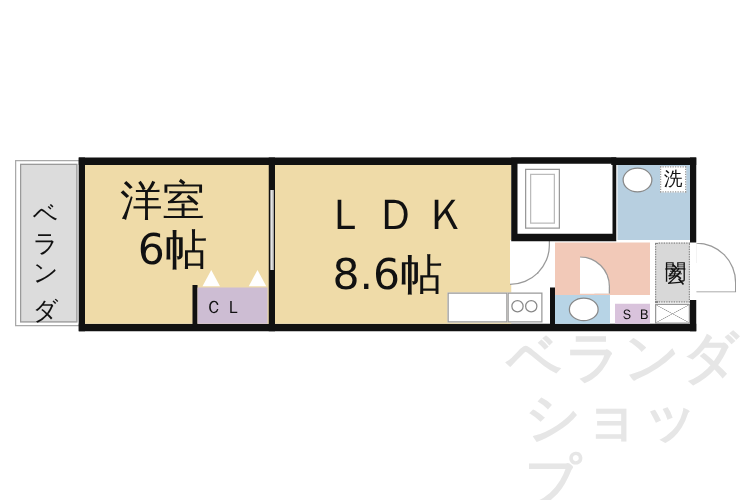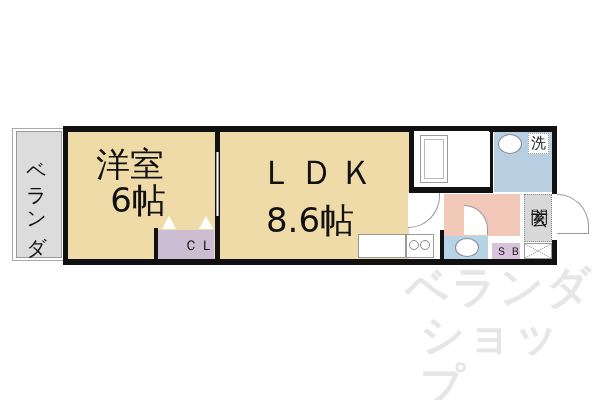--- a/index.html
+++ b/index.html
@@ -26,28 +26,28 @@
 
 <div class="abs balcony-outer" style="left:12px;top:128px;width:52px;height:133px;"></div>
 <div class="abs balcony" style="left:16px;top:131px;width:46px;height:127px;"></div>
 <div class="abs vtext" style="left:24px;top:148px;">ベランダ</div>
 
 <div class="abs wall" style="left:63px;top:126px;width:430px;height:6px;"></div>
 <div class="abs wall" style="left:63px;top:259px;width:494px;height:6px;"></div>
 <div class="abs wall" style="left:63px;top:126px;width:5px;height:139px;"></div>
 
 <div class="abs floor-wood" style="left:68px;top:132px;width:148px;height:127px;"></div>
-<div class="abs label-big" style="left:80px;top:146px;width:100px;">洋室</div>
+<div class="abs label-big" style="left:80px;top:146px;width:100px;font-family:Liberation Mono, monospace;">洋室</div>
 <div class="abs label-big" style="left:88px;top:182px;width:100px;">6帖</div>
 
 <div class="abs wall" style="left:154px;top:228px;width:4px;height:33px;"></div>
 <div class="abs closet" style="left:158px;top:230px;width:56px;height:29px;"></div>
 <div class="abs" style="left:162px;top:216px;width:0;height:0;border-left:7px solid transparent;border-right:7px solid transparent;border-bottom:13px solid #fff;"></div>
 <div class="abs" style="left:199px;top:216px;width:0;height:0;border-left:7px solid transparent;border-right:7px solid transparent;border-bottom:13px solid #fff;"></div>
-<div class="abs label-med" style="left:164px;top:237px;letter-spacing:2px;margin-left:20px;">ＣＬ</div>
+<div class="abs label-med" style="left:164px;top:237px;letter-spacing:2px;">ＣＬ</div>
 
 <div class="abs wall" style="left:215px;top:126px;width:5px;height:139px;"></div>
 <div class="abs" style="left:216px;top:152px;width:3px;height:64px;background:#fff;border-left:1px solid #999;border-right:1px solid #999;"></div>
 
 <div class="abs floor-wood" style="left:220px;top:132px;width:189px;height:127px;"></div>
 <div class="abs label-big" style="left:250px;top:154px;width:140px;letter-spacing:6px;">ＬＤＫ</div>
 <div class="abs label-big" style="left:250px;top:202px;width:120px;">8.6帖</div>
 
 <div class="abs" style="left:358px;top:234px;width:48px;height:24px;background:#fff;border:1px solid #999;"></div>
 <div class="abs" style="left:406px;top:234px;width:28px;height:24px;background:#fff;border:1px solid #999;"></div>

